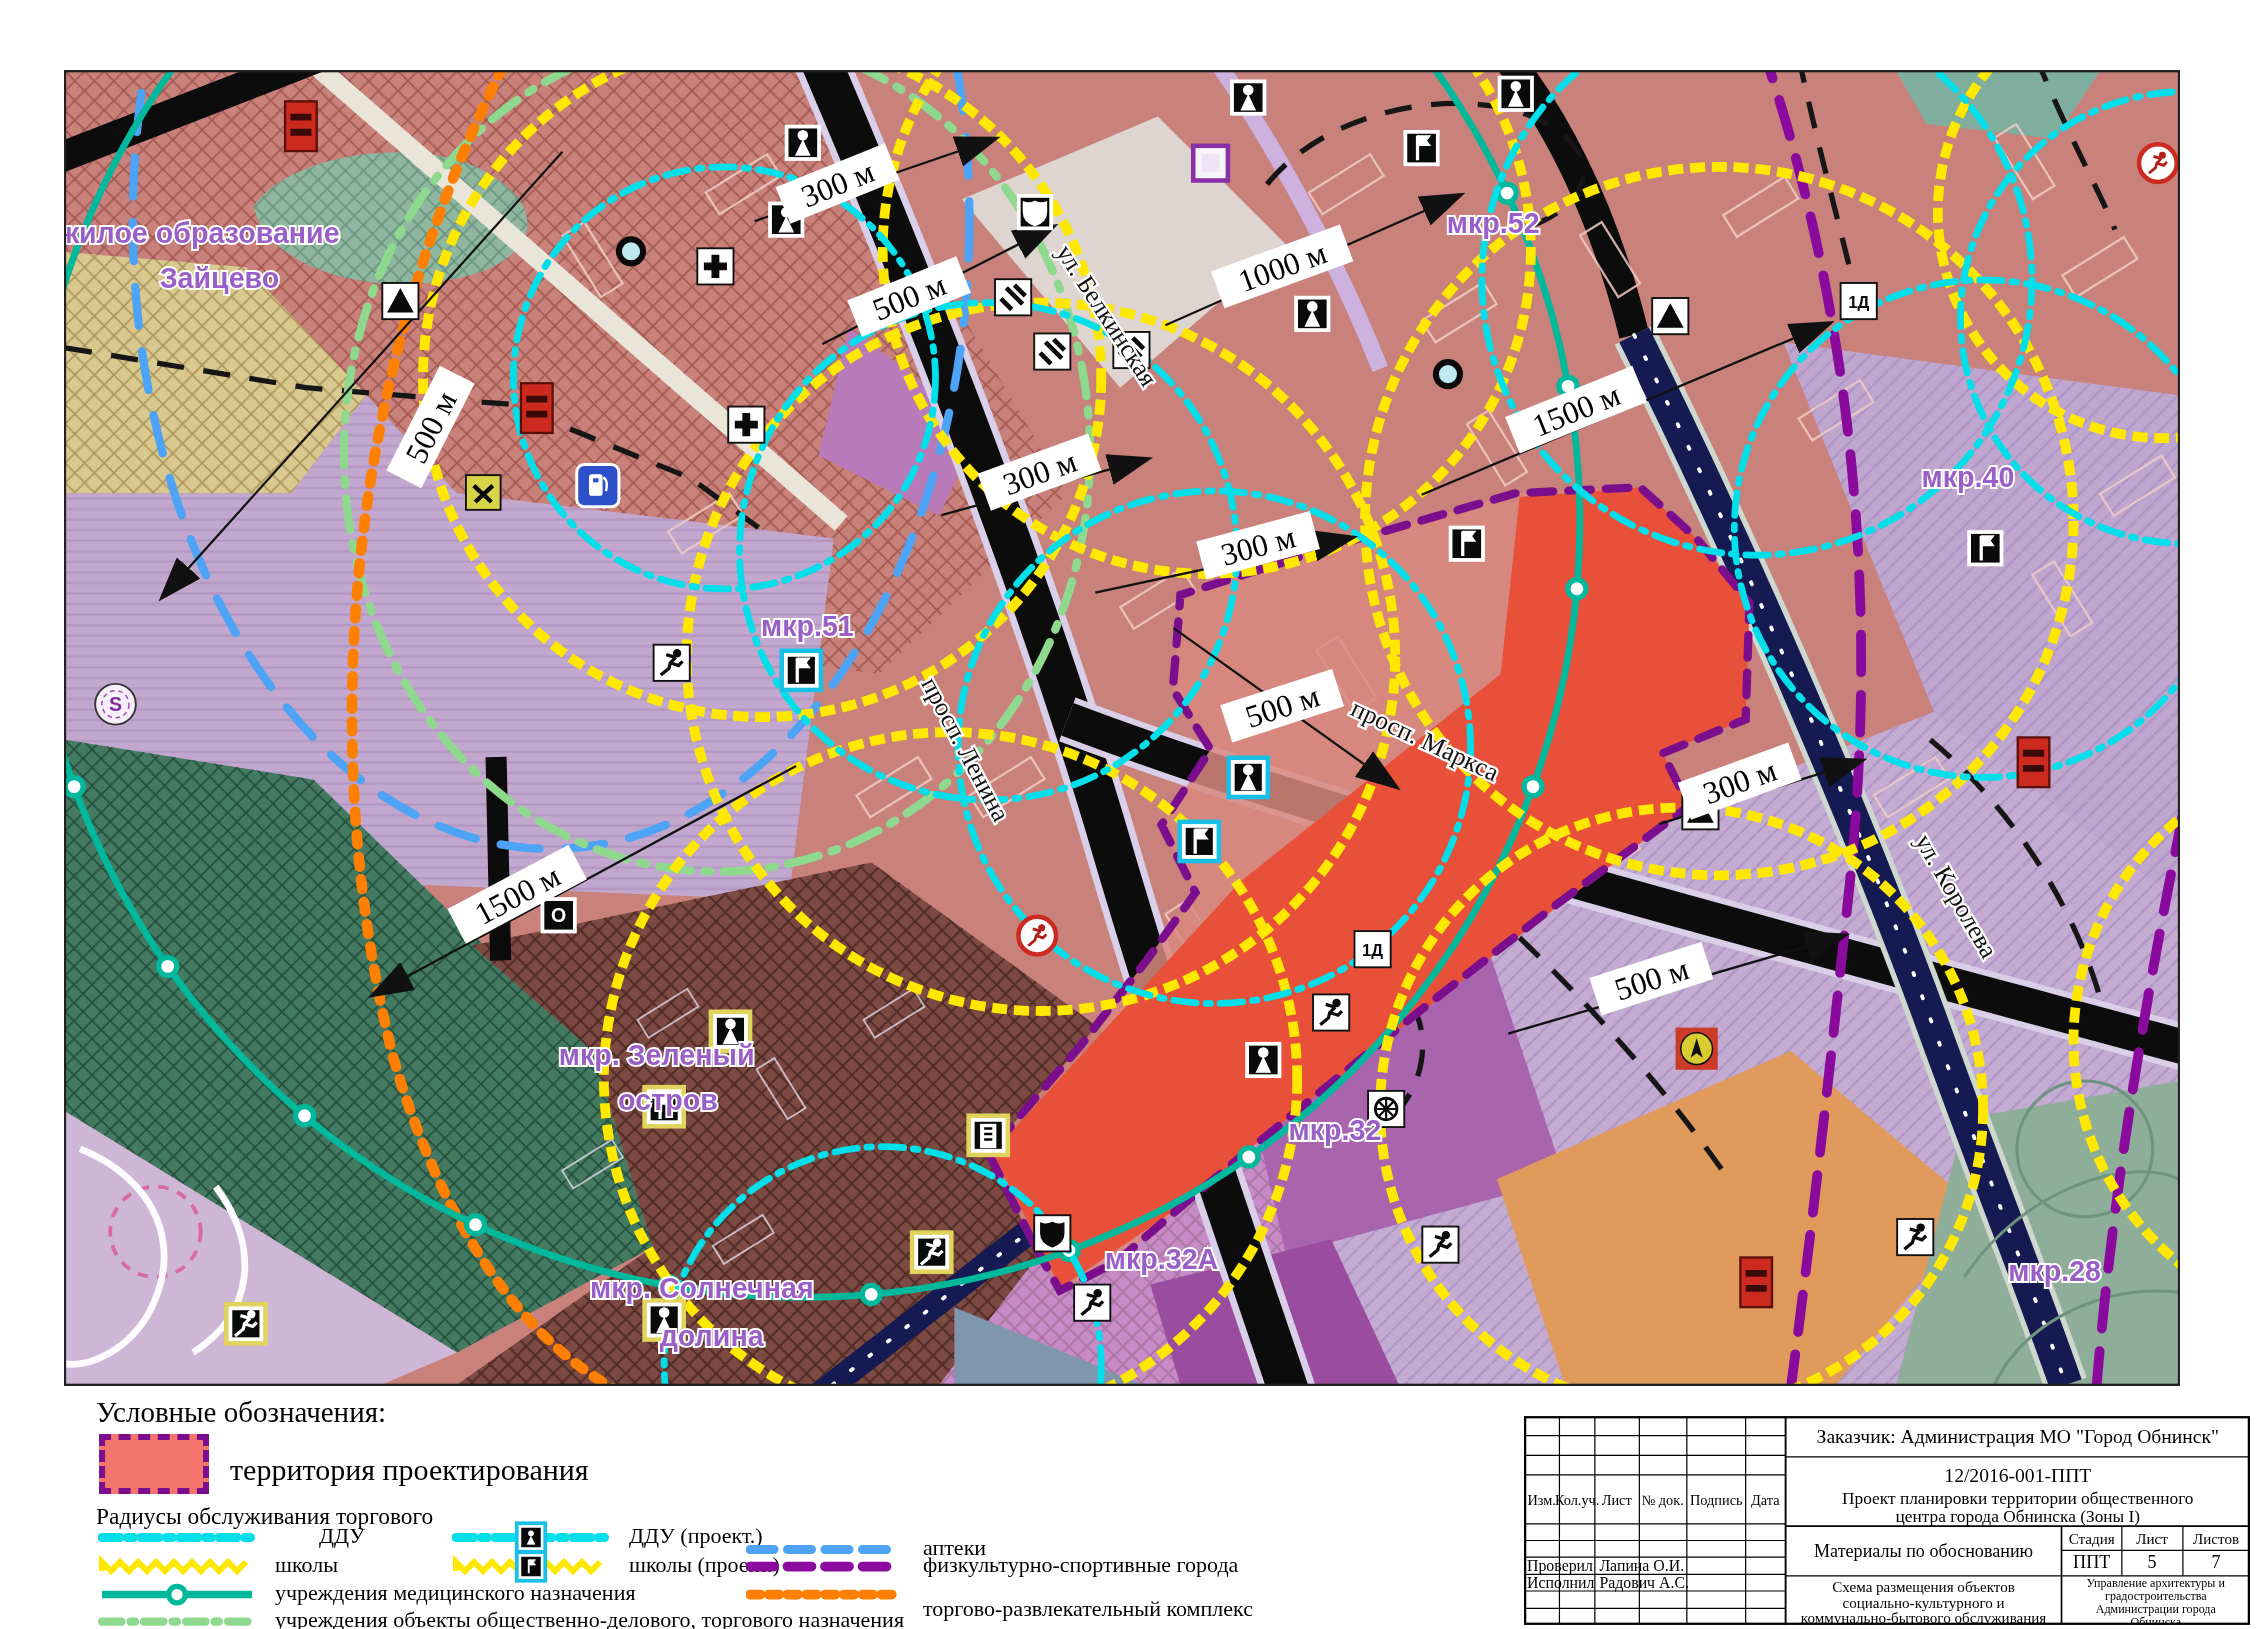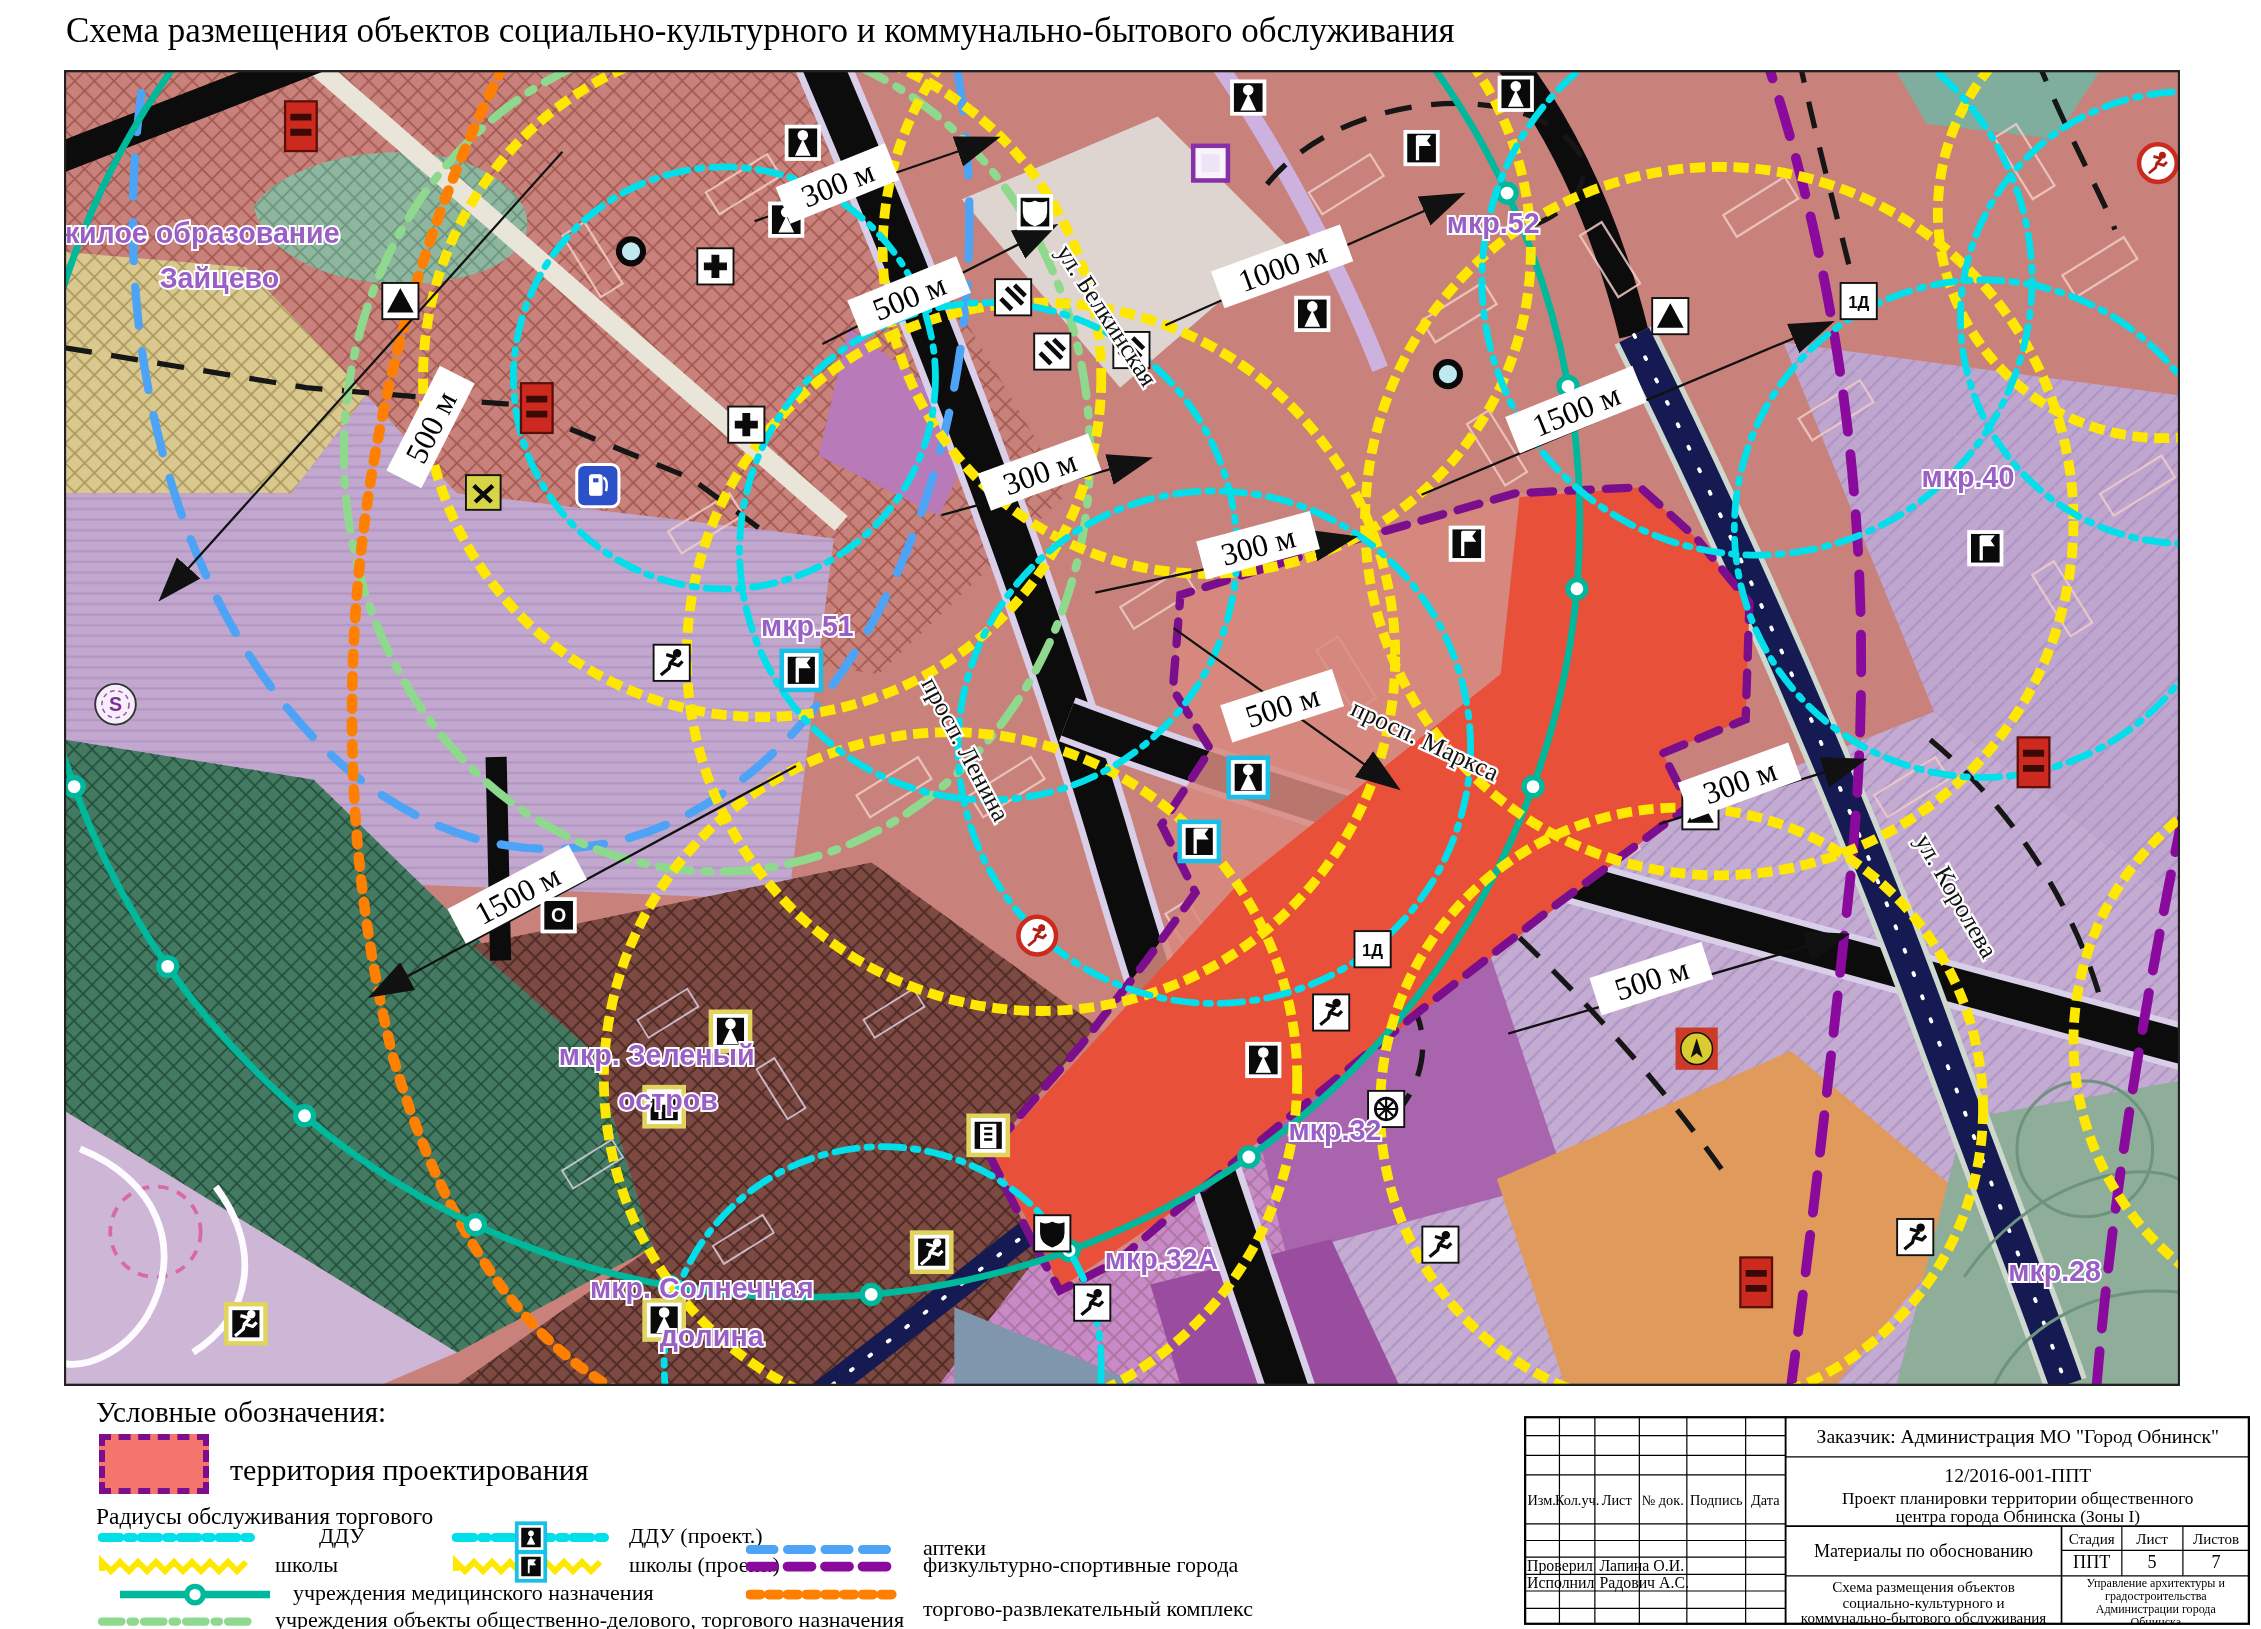--- a/index.html
+++ b/index.html
@@ -16,21 +16,20 @@
   .lg-item{position:absolute;height:26px;}
   .lg-label{position:absolute;font-size:22px;white-space:nowrap;color:#000;}
   
   .stamp{position:absolute;left:1524px;top:1416px;}
 </style>
 </head>
 <body>
 
 <div class="page">
 
-  <div class="page-title">Схема размещения объектов социально-культурного и коммунально-бытового обслуживания</div>
 
   <div class="map-wrap">
     <svg id="map-svg" width="2114" height="1314" viewBox="0 0 2805 1743">
       <defs>
         <pattern id="p-cross-red" width="26" height="26" patternUnits="userSpaceOnUse">
           <path d="M0,0 L26,26 M26,0 L0,26" stroke="#9a4f46" stroke-width="2.4" opacity="0.8"></path>
         </pattern>
         <pattern id="p-cross-tan" width="26" height="26" patternUnits="userSpaceOnUse">
           <path d="M0,0 L26,26 M26,0 L0,26" stroke="#a08a50" stroke-width="2.2" opacity="0.8"></path>
         </pattern>
@@ -555,21 +554,21 @@
           <path d="M5,28 L5,16 L17,28 L29,16 L41,28 L53,16 L65,28 L77,16 L89,28 L101,16 L113,28 L125,16 L137,28 L149,16 L161,28 L173,16 L185,28 L197,16" stroke="#ffe800" stroke-width="8" fill="none"></path>
           <g transform="translate(105,22)">
             <rect x="-19" y="-19" width="38" height="38" fill="#fff" stroke="#18c0e8" stroke-width="5"></rect>
             <rect x="-13" y="-13" width="26" height="26" fill="#0a0a0a"></rect>
             <use href="#sym-school" x="-12" y="-12" width="24" height="24" fill="#fff" stroke="#fff"></use>
           </g>
         </svg><span class="lg-label" style="left: 177px; top: 1.5px;">школы (проект.)</span></div>
       <div class="lg-item" style="left: 746px; top: 1550px;"><svg width="158" height="33" viewBox="0 0 210 44">
           <path d="M5,22 H205" stroke="#8a0a9e" stroke-width="13" fill="none" stroke-dasharray="32 18" stroke-linecap="round"></path>
         </svg><span class="lg-label" style="left: 177px; top: 1.5px;">физкультурно-спортивные города</span></div>
-      <div class="lg-item" style="left: 116px; top: 1578px;"><svg width="158" height="33" viewBox="0 0 210 44">
+      <div class="lg-item" style="left: 98px; top: 1578px;"><svg width="158" height="33" viewBox="0 0 210 44">
           <path d="M5,22 H205" stroke="#00b89c" stroke-width="10" fill="none" stroke-dasharray="none" stroke-linecap="butt"></path>
           <circle cx="105" cy="22" r="11" fill="#fff" stroke="#00b89c" stroke-width="7"></circle>
         </svg><span class="lg-label" style="left: 177px; top: 1.5px;">учреждения медицинского назначения</span></div>
       <div class="lg-item" style="left: 746px; top: 1578px;"><svg width="158" height="33" viewBox="0 0 210 44">
           <path d="M5,22 H205" stroke="#ff8000" stroke-width="13" fill="none" stroke-dasharray="14 11" stroke-linecap="round"></path>
         </svg><span class="lg-label" style="left: 177px; top: 1.5px; margin-top: 16px;">торгово-развлекательный комплекс</span></div>
       <div class="lg-item" style="left: 98px; top: 1605px;"><svg width="158" height="33" viewBox="0 0 210 44">
           <path d="M5,22 H205" stroke="#8fd98f" stroke-width="11" fill="none" stroke-dasharray="26 12 6 12" stroke-linecap="round"></path>
         </svg><span class="lg-label" style="left: 177px; top: 1.5px;">учреждения объекты общественно-делового, торгового назначения</span></div>
     </div>

